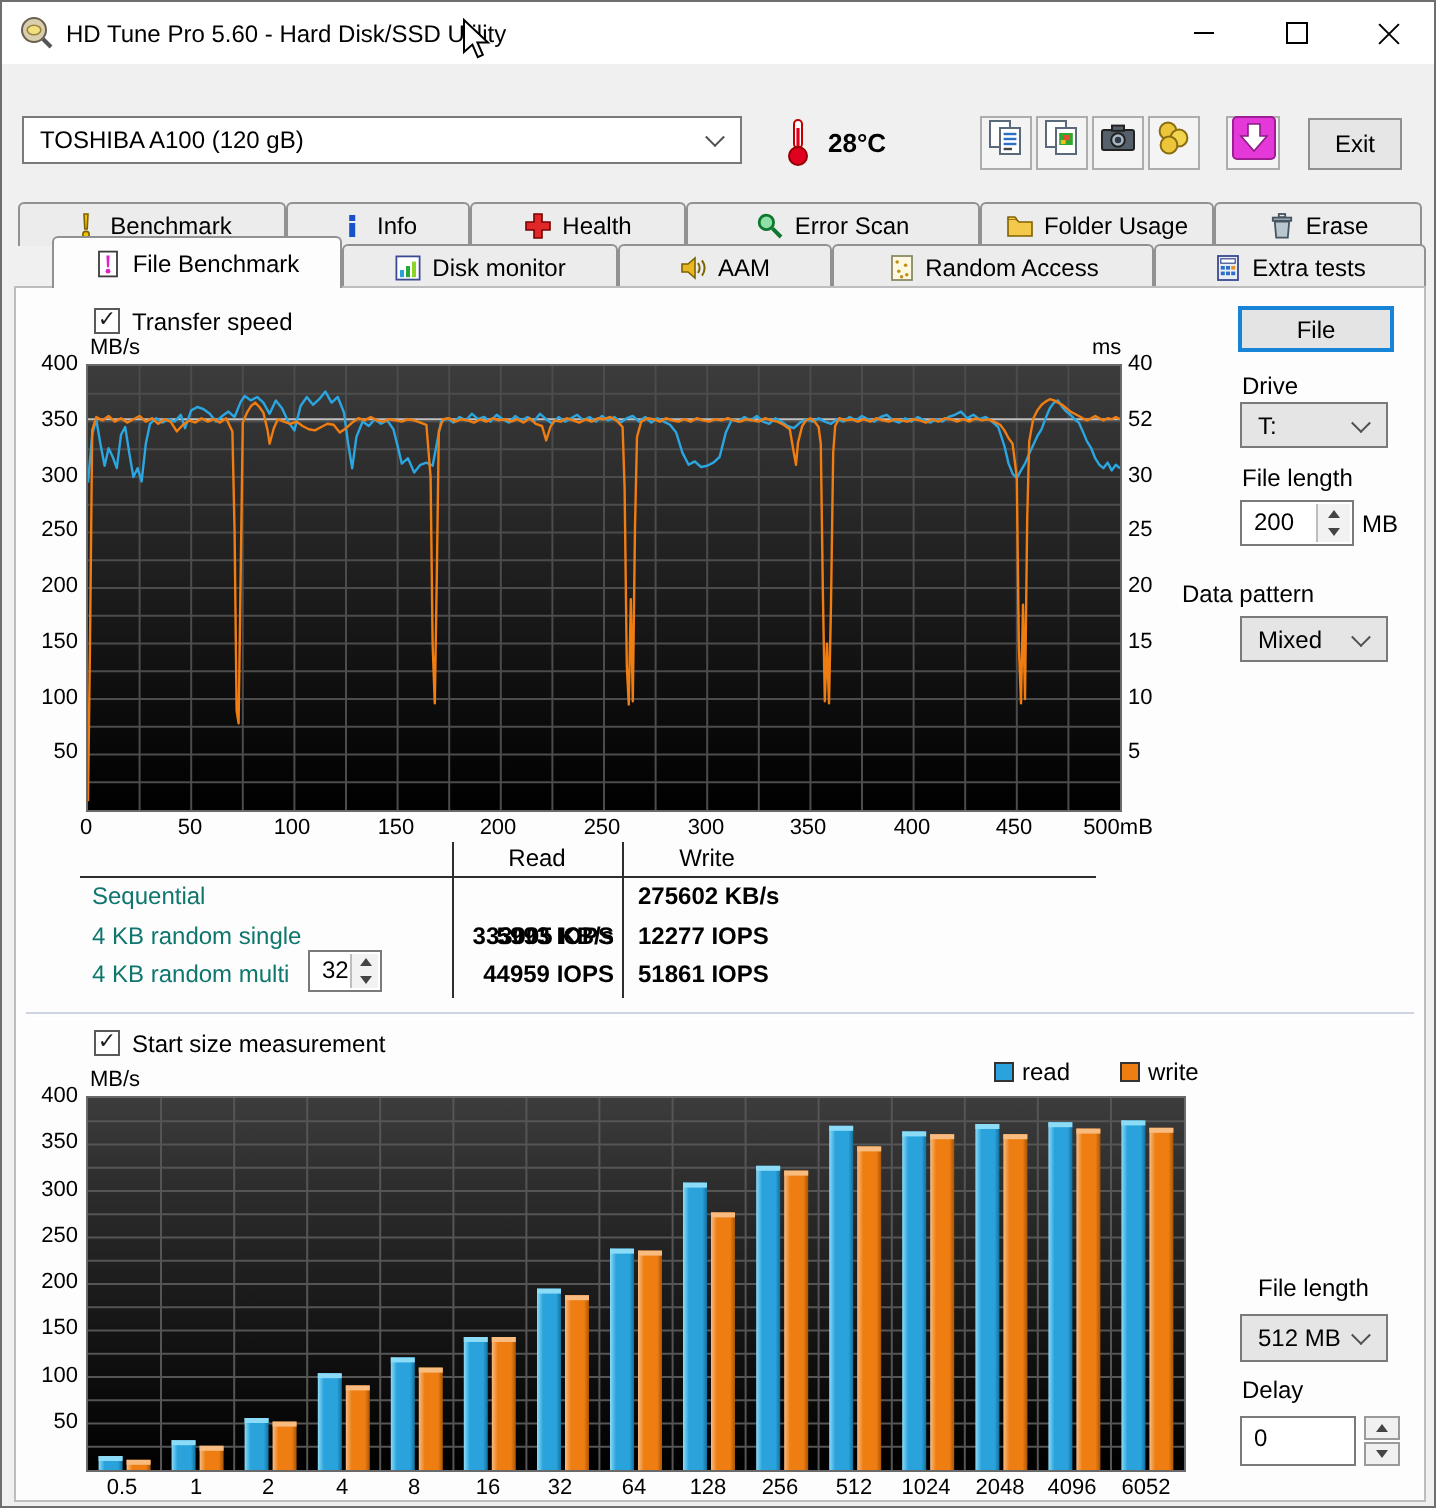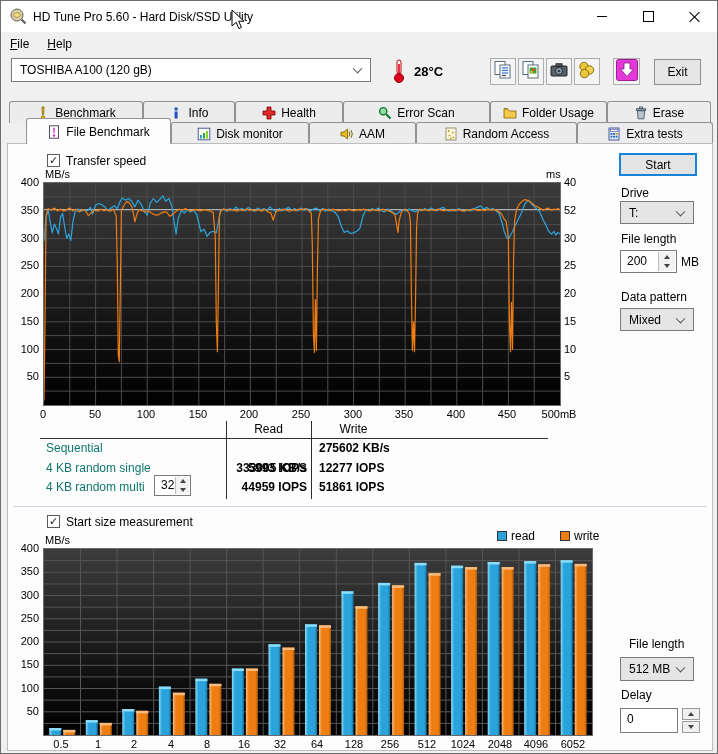--- a/index.html
+++ b/index.html
@@ -83,21 +83,20 @@
       </div>
     <div class="winbtn close">
         <div class="glyph-close"></div>
       </div>
   </div>
 
   <svg id="cursor" width="16" height="22" viewBox="0 0 16 22">
     <polygon points="1,1 1,17 5.2,13.3 7.9,19.6 10.4,18.4 7.7,12.2 13,12.2" fill="#fff" stroke="#000" stroke-width="1"></polygon>
   </svg>
 
-  <div class="menubar" id="menubar"><span class="menu-item"><span style="text-decoration: underline;">F</span>ile</span><span class="menu-item"><span style="text-decoration: underline;">H</span>elp</span></div>
 
   <div class="combo drive-combo">
     <span>TOSHIBA A100 (120 gB)</span>
     <span class="chev"></span>
   </div>
   <div class="thermo tool-btn">
     <svg width="18" height="26" viewBox="0 0 18 26">
         <rect x="7" y="2" width="4" height="14" rx="2" fill="#fff" stroke="#c00000"></rect>
         <rect x="8.2" y="6" width="1.6" height="11" fill="#e00020"></rect>
         <circle cx="9" cy="20" r="4.5" fill="#e00020" stroke="#900000"></circle>
@@ -324,40 +323,40 @@
         <line x1="0" y1="55.5" x2="516" y2="55.5" stroke="#4c4c4c" stroke-width="1"></line>
         <line x1="0" y1="41.6" x2="516" y2="41.6" stroke="#4c4c4c" stroke-width="1"></line>
         <line x1="0" y1="27.8" x2="516" y2="27.8" stroke="#4c4c4c" stroke-width="1"></line>
         <line x1="0" y1="13.9" x2="516" y2="13.9" stroke="#4c4c4c" stroke-width="1"></line>
         <line x1="0" y1="26.6" x2="516" y2="26.6" stroke="#c0c0c0" stroke-width="1"></line>
         <polyline points="0.0,58.3 2.1,34.4 4.1,26.6 6.2,38.9 8.3,49.9 10.3,41.1 12.4,45.5 14.4,51.1 16.5,34.4 18.6,30.5 20.6,43.3 22.7,55.5 24.8,51.1 26.8,57.7 28.9,38.9 31.0,28.9 34.1,26.1 37.2,28.3 40.2,26.6 43.3,27.8 46.4,24.4 48.5,31.1 51.6,22.2 54.7,20.5 57.8,21.6 60.9,23.9 64.0,27.8 67.1,25.0 70.2,22.8 73.3,25.5 76.4,17.8 78.4,15.0 81.5,17.2 84.6,15.5 87.7,18.3 90.8,23.9 93.9,17.2 97.0,21.1 100.1,27.8 103.2,32.2 106.3,20.0 109.4,15.5 112.5,19.4 115.6,16.6 118.7,12.8 121.8,18.3 124.9,15.5 128.0,23.3 130.0,38.3 132.1,51.1 134.2,35.5 137.3,27.8 140.4,30.0 143.4,26.6 146.5,28.9 149.6,27.2 152.7,31.6 154.8,40.0 156.9,48.8 160.0,46.1 163.1,53.3 166.2,49.4 169.2,48.3 172.3,49.9 174.4,38.9 176.5,27.8 179.6,26.1 182.7,28.3 185.8,25.5 188.9,27.2 192.0,23.9 195.0,26.6 198.1,25.5 201.2,27.8 204.3,24.4 207.4,26.6 210.5,28.3 213.6,25.0 216.7,27.2 219.8,25.5 222.9,27.8 226.0,23.9 229.1,26.6 232.2,28.9 235.3,25.5 238.4,27.8 241.5,26.1 244.6,24.4 247.7,27.2 250.8,25.5 253.9,27.8 257.0,25.0 260.1,27.2 263.2,25.5 266.3,28.3 269.4,26.1 272.4,25.0 275.5,27.8 278.6,25.5 281.7,28.3 284.8,26.1 287.9,27.8 291.0,29.4 294.1,33.3 297.2,43.3 300.3,49.4 303.4,47.7 306.5,50.5 309.6,49.9 312.7,48.3 315.8,45.5 318.9,33.3 322.0,26.6 325.1,27.8 328.2,25.5 331.3,27.2 334.4,25.0 337.5,27.8 340.6,28.9 343.7,26.1 346.8,27.8 349.8,30.0 352.9,31.1 356.0,28.3 359.1,26.6 362.2,27.8 365.3,26.1 368.4,27.8 371.5,28.9 374.6,26.6 377.7,27.8 380.8,25.5 383.9,27.2 387.0,25.0 390.1,26.6 393.2,27.8 396.3,25.5 399.4,24.4 402.5,27.2 405.6,28.3 408.7,26.1 411.8,27.8 414.9,25.5 418.0,27.2 421.1,28.3 424.2,26.6 427.2,27.8 430.3,25.5 433.4,24.4 436.5,22.8 439.6,26.1 442.7,24.4 445.8,26.6 448.9,25.5 452.0,27.8 455.1,30.5 458.2,40.0 460.3,48.8 462.3,53.8 464.4,56.1 466.5,52.2 468.5,48.8 470.6,43.8 472.7,39.4 474.7,35.0 476.8,31.6 478.8,26.1 480.9,21.1 483.0,18.3 485.0,17.2 487.1,20.5 489.2,22.8 491.2,24.4 493.3,26.6 495.4,28.3 497.4,32.7 499.5,37.7 501.6,41.1 503.6,46.1 505.7,49.4 507.7,51.1 509.8,48.3 511.9,52.2 513.9,49.4 516.0,51.1" fill="none" stroke="#2ba6e0" stroke-width="1.2" stroke-linejoin="round"></polyline>
         <polyline points="0.0,217.6 1.0,138.8 2.1,32.2 4.1,25.5 7.2,27.2 10.3,25.0 13.4,27.8 16.5,26.1 19.6,28.3 22.7,26.6 25.8,25.0 28.9,27.8 32.0,26.1 35.1,28.9 38.2,26.6 41.3,27.8 44.4,32.7 47.5,29.4 50.6,27.2 53.7,28.3 56.8,26.1 59.9,27.8 63.0,26.6 66.0,28.3 69.1,26.1 72.2,32.7 73.3,83.3 74.3,172.1 75.3,178.7 76.4,99.9 77.4,28.3 79.5,23.3 81.5,20.0 83.6,18.3 85.7,20.5 87.7,23.3 89.8,32.2 90.8,38.9 92.9,31.1 94.9,26.6 98.0,27.8 101.1,28.9 104.2,27.8 107.3,30.0 110.4,31.6 113.5,32.2 116.6,30.5 119.7,28.9 122.8,29.4 125.9,33.3 129.0,31.1 132.1,28.3 135.2,26.1 138.3,27.2 141.4,25.5 144.5,27.2 147.6,27.8 150.7,26.6 153.8,27.2 156.9,27.8 160.0,26.6 163.1,27.2 166.2,28.3 169.2,29.4 171.3,55.5 172.3,138.8 173.4,168.7 174.4,105.4 175.4,32.7 177.5,26.6 180.6,26.1 183.7,27.8 186.8,26.6 189.9,27.2 193.0,28.3 196.1,26.6 199.2,27.8 202.3,26.1 205.4,27.2 208.5,26.6 211.6,27.8 214.7,26.6 217.8,28.3 220.8,26.1 223.9,28.9 227.0,30.0 229.1,37.2 231.2,30.5 233.2,27.2 236.3,27.8 239.4,26.1 242.5,27.2 245.6,28.3 248.7,26.6 251.8,27.8 254.9,26.1 258.0,26.6 261.1,25.5 264.2,27.2 267.3,30.5 268.3,61.1 269.4,149.8 270.4,169.3 271.4,116.6 272.4,167.6 273.5,80.5 274.5,35.5 276.6,27.8 279.7,26.1 282.8,26.6 285.9,27.8 289.0,26.1 292.1,27.2 295.2,27.8 298.2,26.6 301.3,27.8 304.4,26.1 307.5,27.2 310.6,27.8 313.7,26.6 316.8,27.2 319.9,26.1 323.0,27.2 326.1,27.8 329.2,26.6 332.3,27.2 335.4,27.8 338.5,26.1 341.6,27.2 344.7,27.8 347.8,29.4 350.9,31.6 352.9,43.3 354.0,49.4 355.0,38.3 357.1,30.0 359.1,27.2 361.2,26.1 363.3,27.8 365.3,30.5 366.4,38.9 367.4,111.0 368.4,167.6 369.5,138.8 370.5,168.7 371.5,119.3 372.6,43.3 373.6,30.0 375.6,26.1 378.7,27.2 381.8,26.6 384.9,27.8 388.0,26.6 391.1,27.8 394.2,26.1 397.3,27.2 400.4,27.8 403.5,26.6 406.6,27.2 409.7,27.8 412.8,26.6 415.9,27.2 419.0,28.3 422.1,26.6 425.2,27.8 428.3,26.1 431.4,26.6 434.5,27.8 437.6,26.6 440.7,27.8 443.8,26.1 446.9,27.2 450.0,26.6 453.0,27.8 456.1,29.4 458.2,32.2 460.3,36.1 462.3,38.9 464.4,55.5 465.4,138.8 466.5,168.7 467.5,119.3 468.5,166.5 469.6,76.6 470.6,37.7 472.7,26.1 474.7,22.2 476.8,19.4 478.8,17.8 480.9,16.6 483.0,17.2 485.0,18.3 487.1,19.4 489.2,21.1 491.2,22.8 493.3,23.9 495.4,25.0 497.4,26.1 499.5,27.2 501.6,26.1 503.6,25.0 505.7,26.1 507.7,27.2 509.8,26.1 511.9,26.6 513.9,25.5 516.0,26.6" fill="none" stroke="#f07d12" stroke-width="1.2" stroke-linejoin="round"></polyline>
       </svg>
     </div>
 
-  <button class="startbtn">Start</button>
+  <button class="startbtn">File</button>
   <span class="ctl-label" style="left:620px;top:185px;position:absolute;">Drive</span>
   <div class="combo gray" style="left:619px;top:200px;width:74px;height:23px;">
     <span>T:</span>
     <span class="chev"></span>
   </div>
   <span class="ctl-label" style="left:620px;top:231px;position:absolute;">File length</span>
   <div class="spinbox" style="left:619px;top:249px;width:57px;height:23px;">
     <span class="val">200</span>
     <span class="spin-arrows">
         <div>
           <span class="tri-up"></span>
         </div>
         <div>
           <span class="tri-down"></span>
         </div>
       </span>
   </div>
   <span class="ctl-label" style="left:680px;top:254px;position:absolute;">MB</span>
-  <span class="ctl-label" style="left:620px;top:289px;position:absolute;">Data pattern</span>
+  <span class="ctl-label" style="left:590px;top:289px;position:absolute;">Data pattern</span>
   <div class="combo gray" style="left:619px;top:307px;width:74px;height:23px;">
     <span>Mixed</span>
     <span class="chev"></span>
   </div>
 
   <div class="res-vline" style="left:225px;top:420px;height:78px;"></div>
   <div class="res-vline" style="left:310px;top:420px;height:78px;"></div>
   <div class="res-hline" style="left:39px;top:437px;width:508px;"></div>
   <div class="res-h" style="left:225px;top:421px;width:85px;">Read</div>
   <div class="res-h" style="left:310px;top:421px;width:85px;">Write</div>

